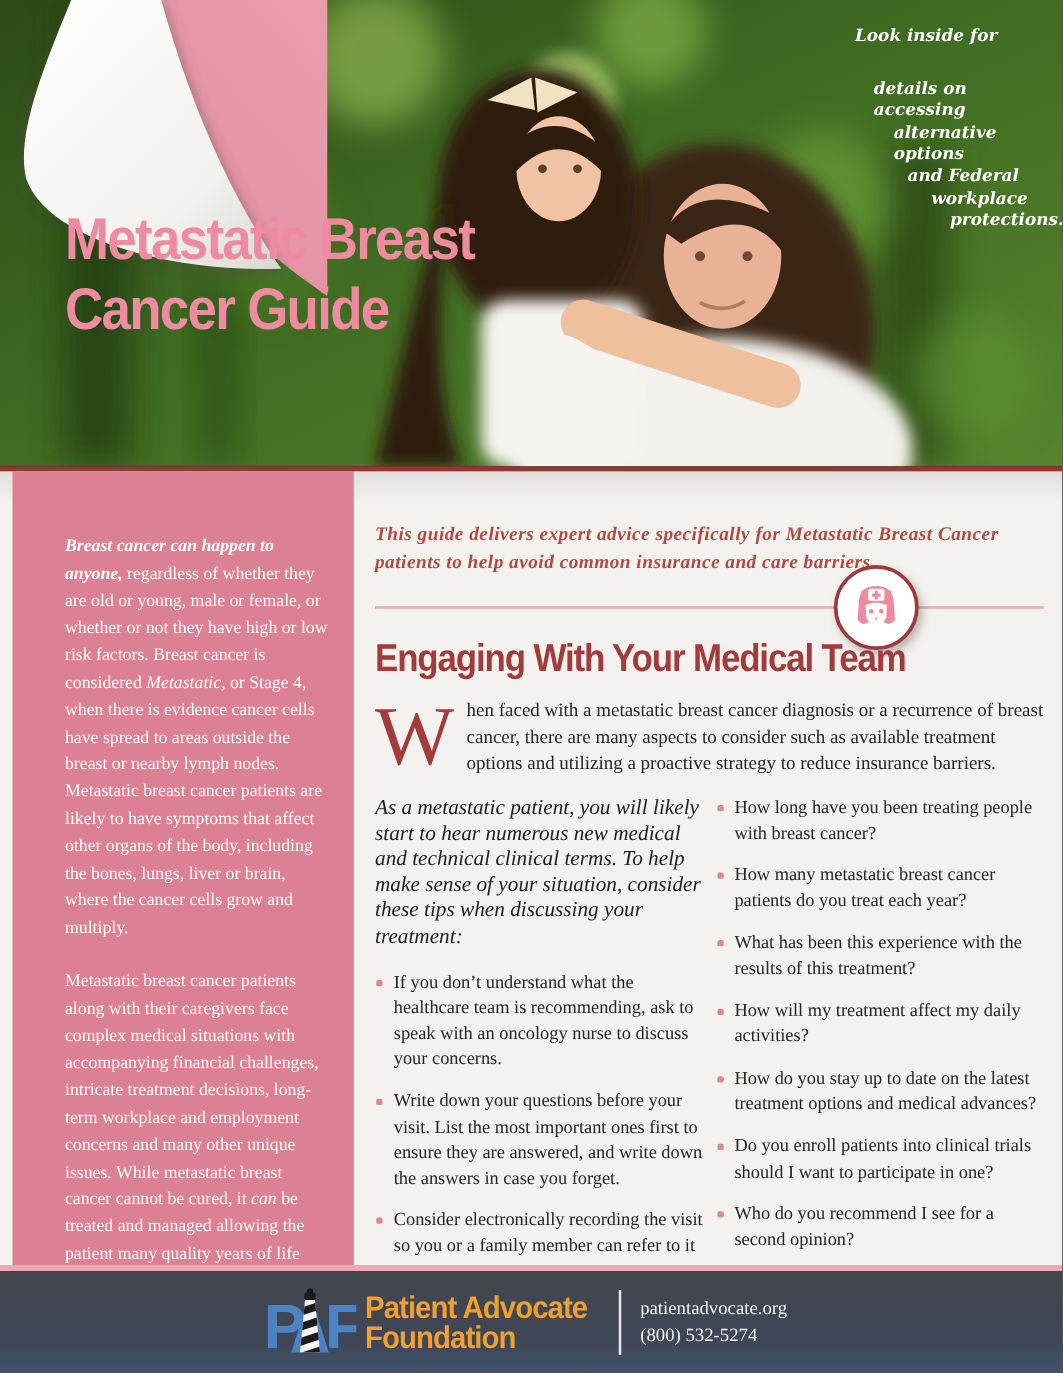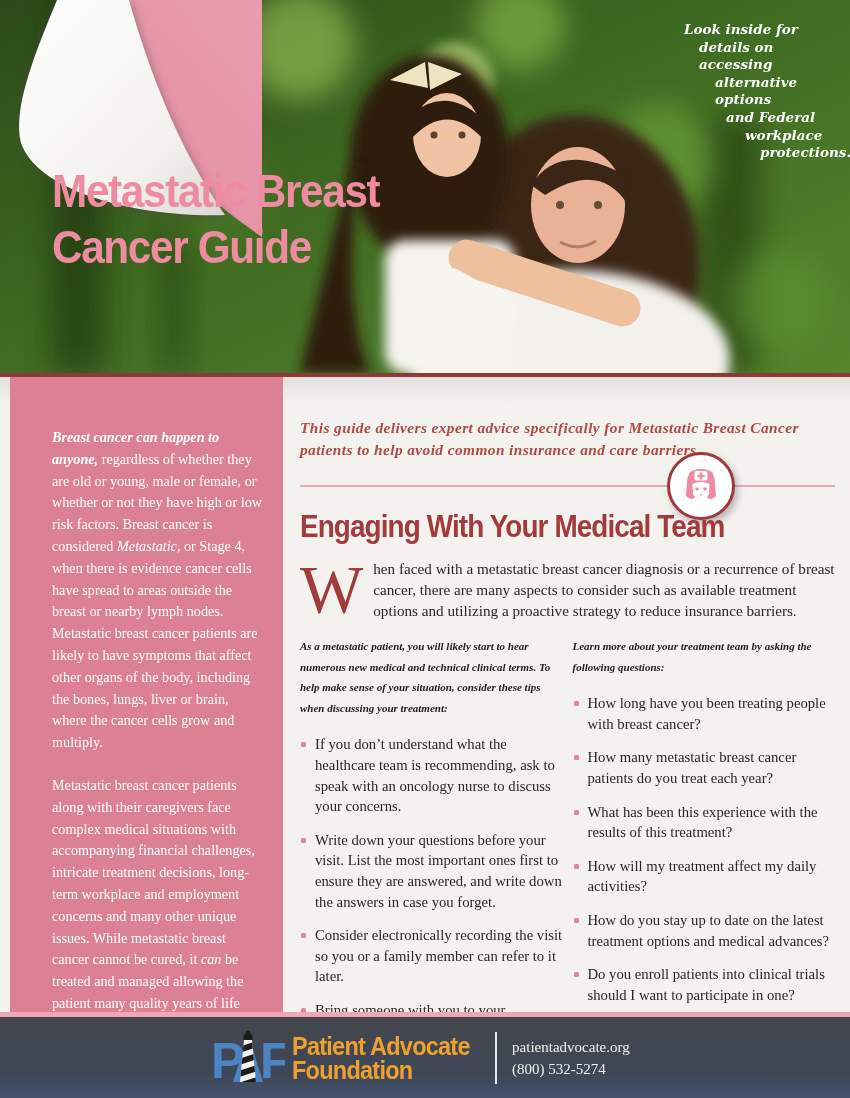--- a/index.html
+++ b/index.html
@@ -10,21 +10,21 @@
   .hero{position:absolute;top:0;left:0;width:850px;height:373px;overflow:hidden;}
   .hero svg{position:absolute;top:0;left:0;}
   .hero-title{position:absolute;left:52px;top:163px;color:#ef8ba0;
       font-family:"Liberation Sans",sans-serif;font-weight:800;font-size:47px;
       line-height:56px;letter-spacing:-1.5px;transform:scaleX(.9);transform-origin:left top;}
   .curl-svg{position:absolute;top:0;right:0;}
   .curl-text{position:absolute;left:660px;top:21px;width:186px;color:#ffffff;
       font-family:"DejaVu Serif",serif;font-style:italic;font-weight:700;
       font-size:13.5px;line-height:17.6px;}
   .curl-text div:nth-child(1){margin-left:24px;}
-  .curl-text div:nth-child(2){margin-left:39px;}
+  .curl-text div:nth-child(2){margin-left:39px;margin-top:24px;}
   .curl-text div:nth-child(3){margin-left:55px;}
   .curl-text div:nth-child(4){margin-left:66px;}
   .curl-text div:nth-child(5){margin-left:85px;}
   .curl-text div:nth-child(6){margin-left:100px;}
 
   .red-line{position:absolute;top:373px;left:0;width:850px;height:4px;background:#8d3a35;}
 
   
   .body-area{position:absolute;top:377px;left:0;width:850px;height:635px;
       background:linear-gradient(180deg,#e0dfdc 0px,#f3f2ef 26px);}
@@ -44,22 +44,22 @@
   .badge{position:absolute;left:367px;top:-33px;width:62px;height:62px;border-radius:50%;
       background:#fff;border:3px solid #9e3a3b;box-shadow:3px 4px 7px rgba(70,70,70,.35);
       display:flex;align-items:center;justify-content:center;}
   .section-title{margin:22px 0 0;color:#a23b3b;font-family:"Liberation Sans",sans-serif;
       font-size:31px;font-weight:800;letter-spacing:-1px;transform:scaleX(.9);
       transform-origin:left;white-space:nowrap;}
   .lead-para{margin:13px 0 0;font-size:15.2px;line-height:21px;color:#262626;}
   .dropcap{float:left;font-size:67px;line-height:50px;color:#a23b3b;margin:6px 10px 2px 0;}
   .cols{display:flex;gap:10px;margin-top:15px;}
   .col{width:263px;}
-  .col-intro{margin:0 0 16px;font-weight:700;font-style:italic;
-      font-size:11px;line-height:20.6px;color:#1d1d1d;}
+  .col-intro{margin:0 0 16px;font-weight:400;font-style:italic;
+      font-size:17px;line-height:20.6px;color:#1d1d1d;}
   .content ul{list-style:none;margin:0;padding:0;}
   .content li{position:relative;padding-left:15px;margin-bottom:13px;
       font-size:14.7px;line-height:20.6px;color:#262626;}
   .content li::before{content:"";position:absolute;left:1px;top:8px;width:5px;height:5px;
       background:#e0849a;border-radius:1.5px;}
 
   .pink-line{position:absolute;top:1012px;left:0;width:850px;height:5px;background:#efa6b5;}
 
   
   .footer{position:absolute;top:1017px;left:0;width:850px;height:81px;box-sizing:border-box;
@@ -201,21 +201,20 @@
           <p class="col-intro">As a metastatic patient, you will likely start to hear numerous new medical and technical clinical terms. To help make sense of your situation, consider these tips when discussing your treatment:</p>
           <ul>
             <li>If you don’t understand what the healthcare team is recommending, ask to speak with an oncology nurse to discuss your concerns.</li>
             <li>Write down your questions before your visit. List the most important ones first to ensure they are answered, and write down the answers in case you forget.</li>
             <li>Consider electronically recording the visit so you or a family member can refer to it later.</li>
             <li>Bring someone with you to your appointment. They can ask questions you may not think of and help you take notes.</li>
             <li>Ask your provider to show you diagrams or drawings that may help increase your understanding.</li>
           </ul>
         </div>
         <div class="col">
-          <p class="col-intro">Learn more about your treatment team by asking the following questions:</p>
           <ul>
             <li>How long have you been treating people with breast cancer?</li>
             <li>How many metastatic breast cancer patients do you treat each year?</li>
             <li>What has been this experience with the results of this treatment?</li>
             <li>How will my treatment affect my daily activities?</li>
             <li>How do you stay up to date on the latest treatment options and medical advances?</li>
             <li>Do you enroll patients into clinical trials should I want to participate in one?</li>
             <li>Who do you recommend I see for a second opinion?</li>
             <li>Would you consider having genomic testing done on my tumor?</li>
           </ul>

